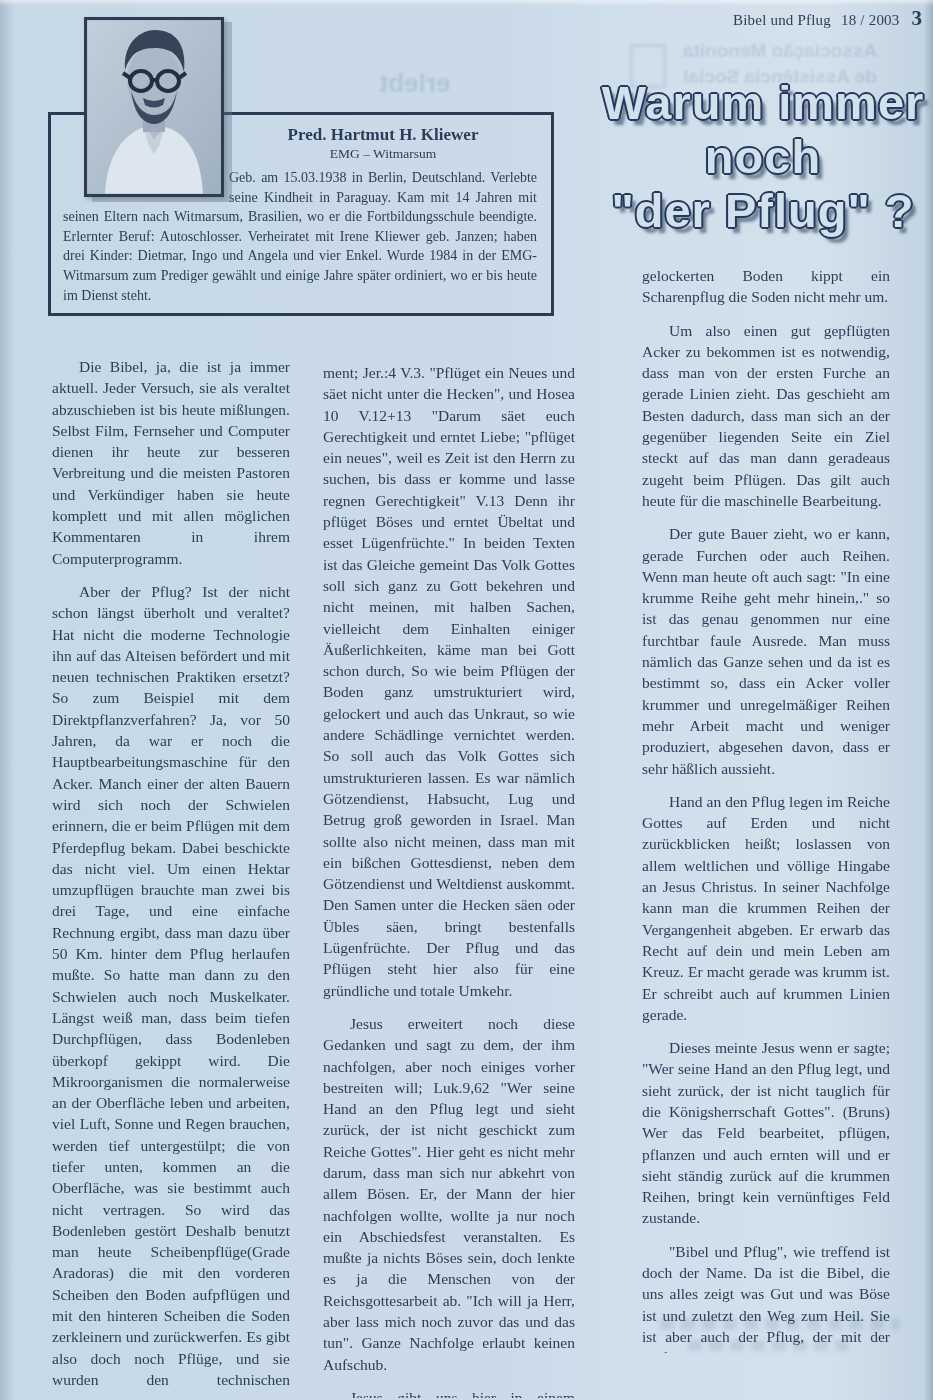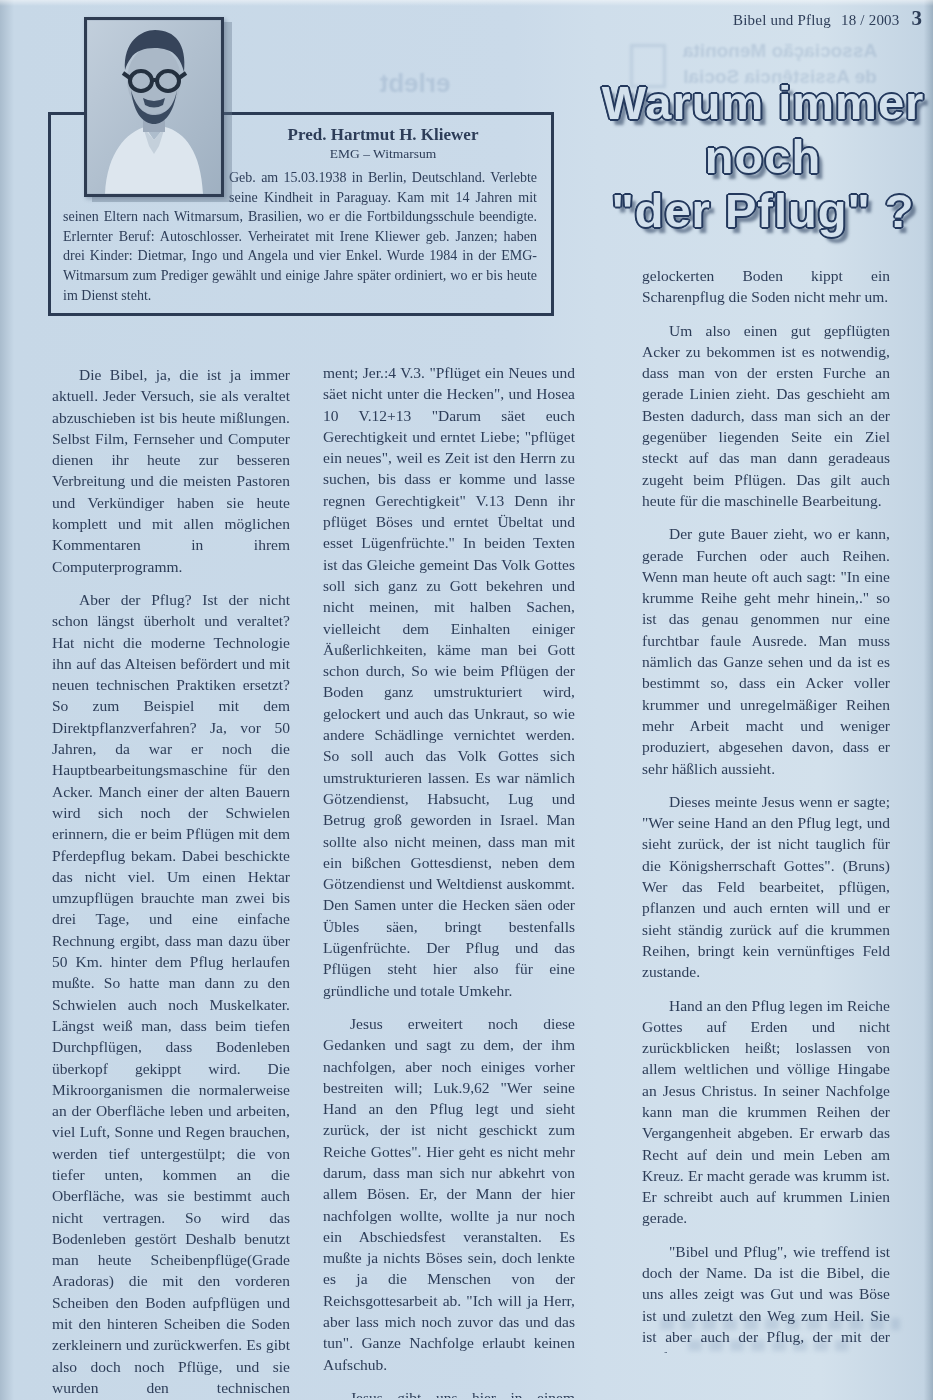--- a/index.html
+++ b/index.html
@@ -42,21 +42,21 @@
   .bio-text{margin:6px 0 0 0;font-size:14px;line-height:19.6px;text-align:justify;}
   .photo{position:absolute;left:84px;top:17px;width:134px;height:174px;
     border:3px solid #2e3c52;background:#b3c1cf;
     box-shadow:8px 5px 0 rgba(100,118,140,.38),2px 2px 4px rgba(40,60,90,.3);}
   .photo svg{display:block;}
   
   .col{position:absolute;font-size:15.5px;line-height:21.3px;text-align:justify;
     overflow:hidden;hyphens:auto;-webkit-hyphens:auto;}
   .col p{margin:12px;text-indent:27px;}
   .col p.cont{text-indent:0;}
-  .col-1{left:40px;top:352px;width:262px;height:1046px;}
+  .col-1{left:40px;top:344px;width:262px;height:1046px;}
   .col-2{left:311px;top:350px;width:276px;height:1048px;}
   .col-3{left:630px;top:253px;width:272px;height:1100px;}
 </style>
 </head>
 <body>
 
 <div class="page">
 
   <div class="hdr">
     <span>Bibel und Pflug</span><span class="issue">18 / 2003</span><span class="pgno">3</span>
@@ -119,19 +119,19 @@
   <div class="col col-2">
     <p class="cont">ment; Jer.:4 V.3. "Pflüget ein Neues und säet nicht unter die Hecken", und Hosea 10 V.12+13 "Darum säet euch Gerechtigkeit und erntet Liebe; "pflüget ein neues", weil es Zeit ist den Herrn zu suchen, bis dass er komme und lasse regnen Gerechtigkeit" V.13 Denn ihr pflüget Böses und erntet Übeltat und esset Lügenfrüchte." In beiden Texten ist das Gleiche gemeint Das Volk Gottes soll sich ganz zu Gott bekehren und nicht meinen, mit halben Sachen, vielleicht dem Einhalten einiger Äußerlichkeiten, käme man bei Gott schon durch, So wie beim Pflügen der Boden ganz umstrukturiert wird, gelockert und auch das Unkraut, so wie andere Schädlinge vernichtet werden. So soll auch das Volk Gottes sich umstrukturieren lassen. Es war nämlich Götzendienst, Habsucht, Lug und Betrug groß geworden in Israel. Man sollte also nicht meinen, dass man mit ein bißchen Gottesdienst, neben dem Götzendienst und Weltdienst auskommt. Den Samen unter die Hecken säen oder Übles säen, bringt bestenfalls Lügenfrüchte. Der Pflug und das Pflügen steht hier also für eine gründliche und totale Umkehr.</p>
     <p>Jesus erweitert noch diese Gedanken und sagt zu dem, der ihm nachfolgen, aber noch einiges vorher bestreiten will; Luk.9,62 "Wer seine Hand an den Pflug legt und sieht zurück, der ist nicht geschickt zum Reiche Gottes". Hier geht es nicht mehr darum, dass man sich nur abkehrt von allem Bösen. Er, der Mann der hier nachfolgen wollte, wollte ja nur noch ein Abschiedsfest veranstalten. Es mußte ja nichts Böses sein, doch lenkte es ja die Menschen von der Reichsgottesarbeit ab. "Ich will ja Herr, aber lass mich noch zuvor das und das tun". Ganze Nachfolge erlaubt keinen Aufschub.</p>
     <p>Jesus gibt uns hier in einem einzigen Vers ein Gleichnisbild mit einer tiefen Wahrheit. Wer nämlich pflügt und nur immer zurückschaut um zu sehen wie gerade oder wie krumm die Reihen geworden sind, der wird ganz schnell aus der Richtung kommen und nur immer noch krummere Reihen produzieren. Zuletzt wird das Ganze nur noch eine Wühlarbeit sein. Eine vermurkste Pflügearbeit aber ist sehr schwer zu korrigieren, denn in ein</p>
   </div>
 
   <div class="col col-3">
     <p class="cont">gelockerten Boden kippt ein Scharenpflug die Soden nicht mehr um.</p>
     <p>Um also einen gut gepflügten Acker zu bekommen ist es notwendig, dass man von der ersten Furche an gerade Linien zieht. Das geschieht am Besten dadurch, dass man sich an der gegenüber liegenden Seite ein Ziel steckt auf das man dann geradeaus zugeht beim Pflügen. Das gilt auch heute für die maschinelle Bearbeitung.</p>
     <p>Der gute Bauer zieht,  wo er kann, gerade Furchen oder auch Reihen. Wenn man heute oft auch sagt: "In eine krumme Reihe geht mehr hinein,." so ist das genau genommen nur eine furchtbar faule Ausrede. Man muss nämlich das Ganze sehen und da ist es bestimmt so, dass ein Acker voller krummer und unregelmäßiger Reihen mehr Arbeit macht und weniger produziert, abgesehen davon, dass er sehr häßlich aussieht.</p>
+    <p>Hand an den Pflug legen im Reiche Gottes auf Erden und nicht zurückblicken heißt; loslassen von allem weltlichen und völlige Hingabe an Jesus Christus. In seiner Nachfolge kann man die krummen Reihen der Vergangenheit abgeben. Er erwarb das Recht auf dein und mein Leben am Kreuz. Er macht gerade was krumm ist. Er schreibt auch auf krummen Linien gerade.</p>
     <p>Dieses meinte Jesus wenn er sagte; "Wer seine Hand an den Pflug legt, und sieht zurück, der ist nicht tauglich für die Königsherrschaft Gottes". (Bruns) Wer das Feld bearbeitet, pflügen, pflanzen und auch ernten will und er sieht ständig zurück auf die krummen Reihen, bringt kein vernünftiges Feld zustande.</p>
-    <p>Hand an den Pflug legen im Reiche Gottes auf Erden und nicht zurückblicken heißt; loslassen von allem weltlichen und völlige Hingabe an Jesus Christus. In seiner Nachfolge kann man die krummen Reihen der Vergangenheit abgeben. Er erwarb das Recht auf dein und mein Leben am Kreuz. Er macht gerade was krumm ist. Er schreibt auch auf krummen Linien gerade.</p>
     <p>"Bibel und Pflug", wie treffend ist doch der Name. Da ist die Bibel, die uns alles zeigt was Gut und was Böse ist und zuletzt den Weg zum Heil. Sie ist aber auch der Pflug, der mit der Hilfe des Geistes Gottes unser Leben total erneuert oder erneuern will, wenn wir es wollen.</p>
 
   </div>
 
 </div>
 
 </body></html>

